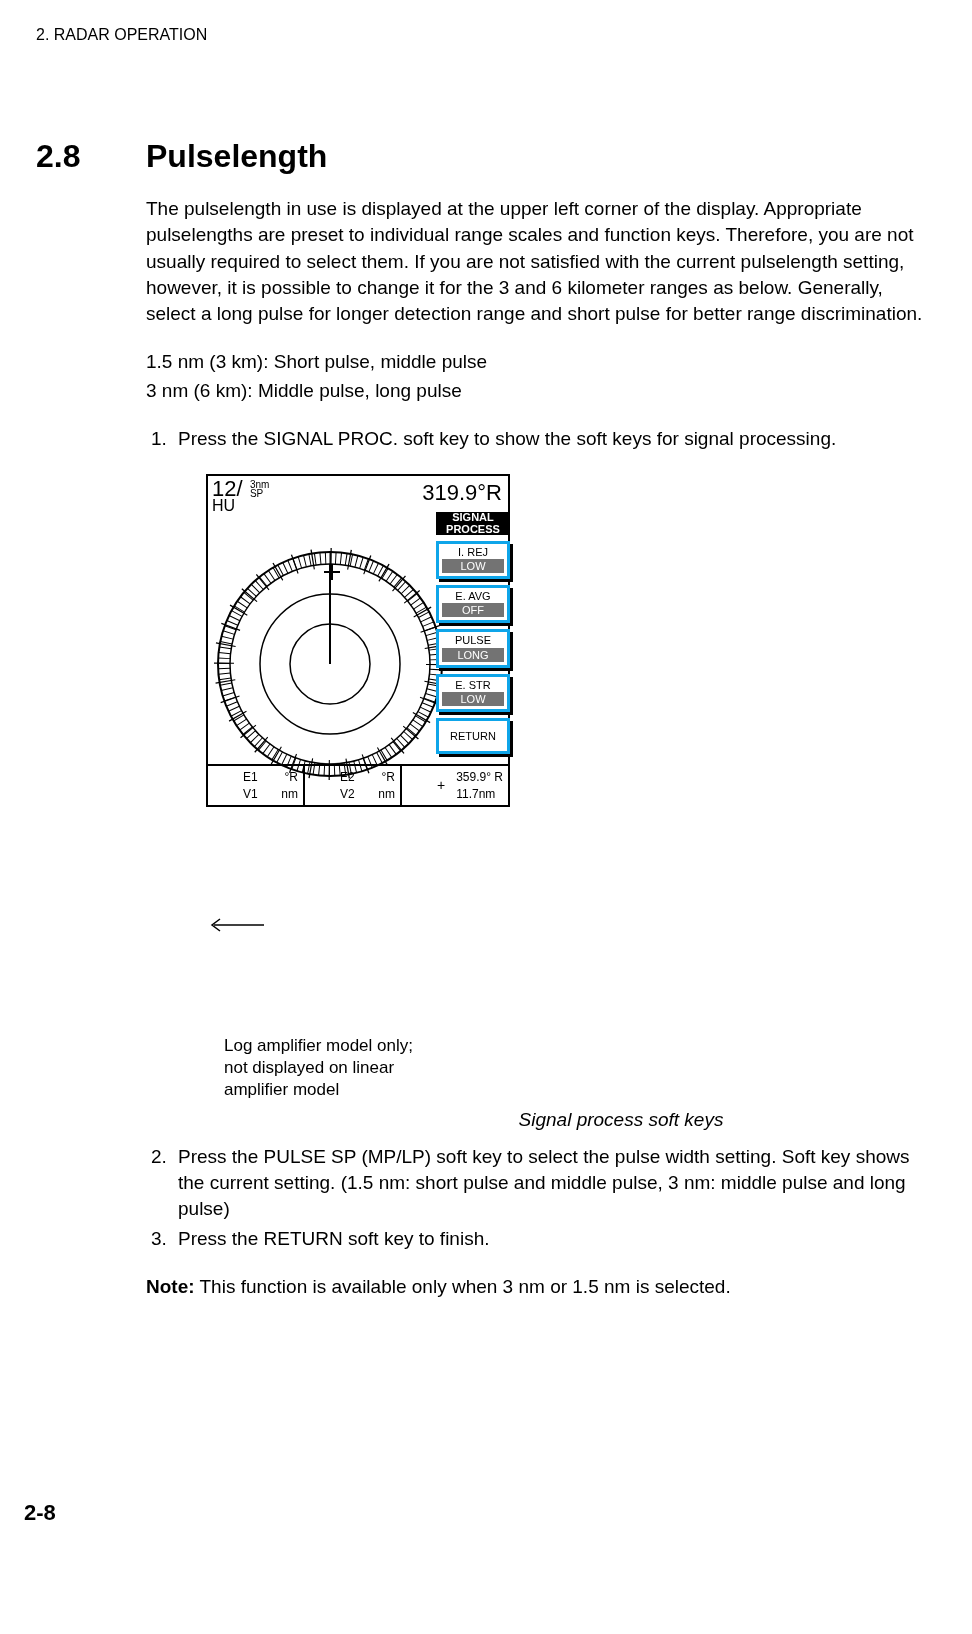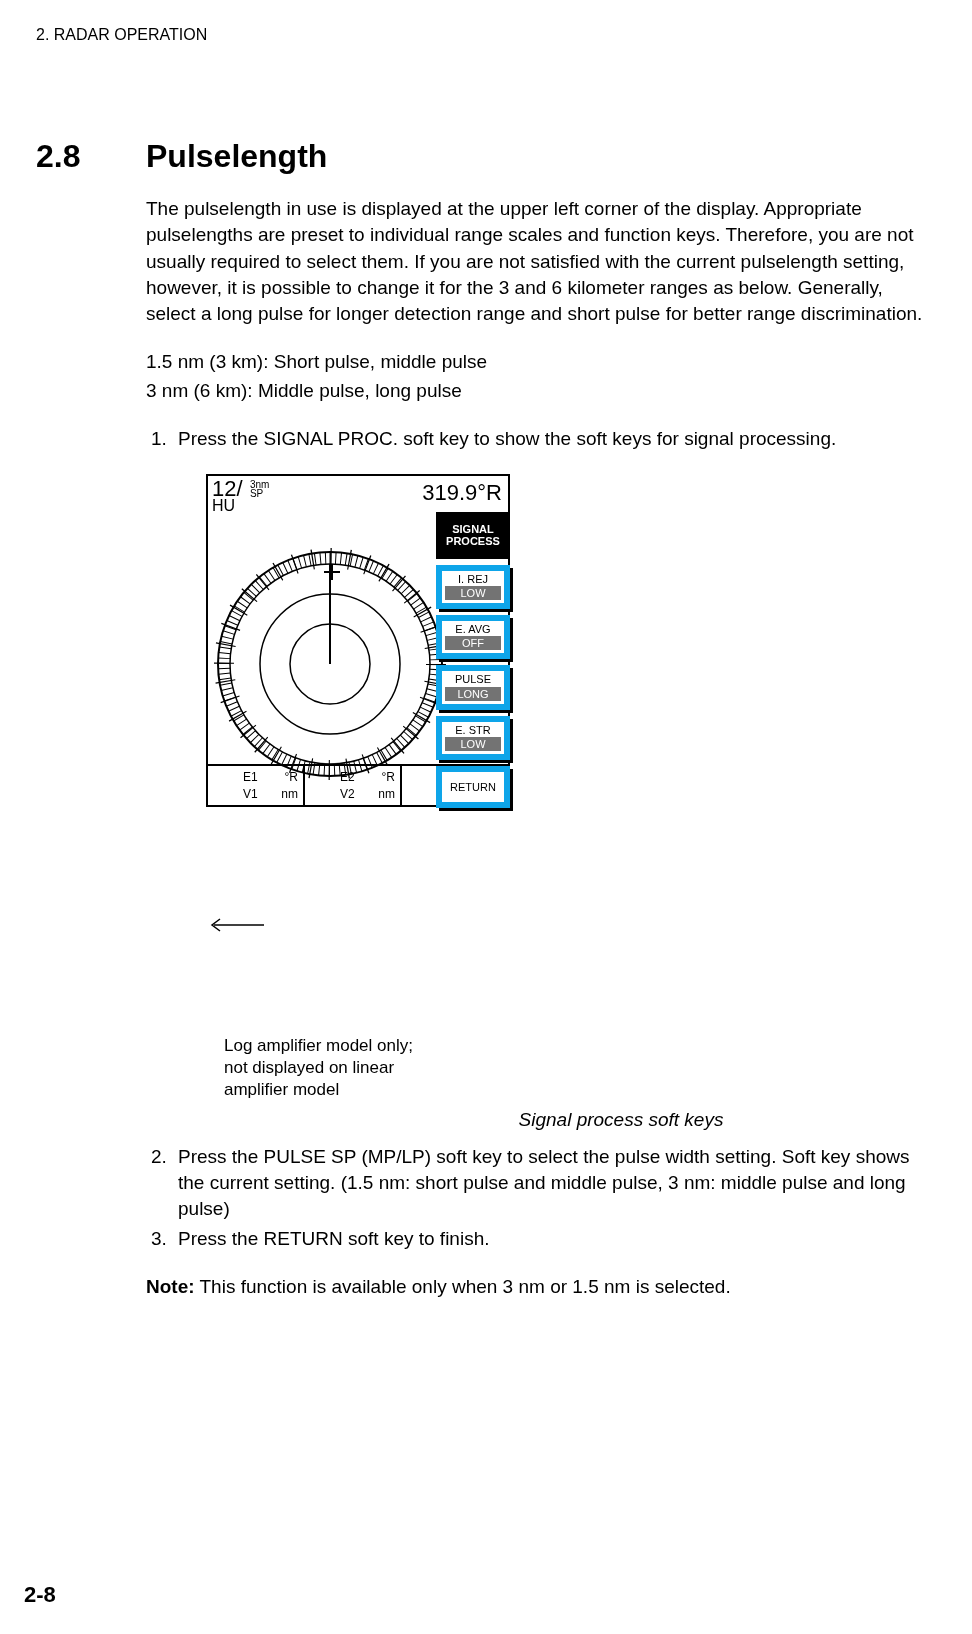--- a/index.html
+++ b/index.html
@@ -20,21 +20,21 @@
   .sec-num { font-size: 32px; font-weight: bold; width: 110px; margin-top: 40px; }
   .sec-title { font-size: 32px; font-weight: bold; }
   .body-block { margin-left: 110px; }
   .para { margin-bottom: 22px; }
   .tight { margin-bottom: 2px; }
   ol.steps { margin: 0 0 22px 0; padding-left: 26px; }
   ol.steps li { margin-bottom: 4px; padding-left: 6px; }
   .fig-wrap { margin: 14px 0 6px 60px; }
   .fig-row { display: flex; align-items: flex-start; flex-direction: column; }
   .fig-caption { font-style: italic; text-align: center; margin: 6px 0 10px 100px; }
-  .page-num { position: absolute; left: 24px; top: 1580px; font-size: 22px; font-weight: bold; }
+  .page-num { position: absolute; left: 24px; top: 1498px; font-size: 22px; font-weight: bold; }
   .note-label { font-weight: bold; }
 
   
   .radar-box {
     width: 300px;
     position: relative;
     border: 2px solid #000;
     background: #fff;
   }
   .radar-top {
@@ -77,27 +77,27 @@
     width: 74px;
     display: flex;
     flex-direction: column;
     font-family: Arial, sans-serif;
   }
   .sk-head {
     background: #000;
     color: #fff;
     font-size: 11px;
     font-weight: bold;
-    padding: 12px 2px;
+    padding: 0 2px;
     text-align: center;
     line-height: 1.05;
   }
   .sk {
     margin-top: 6px;
-    border: 6px solid #0ea5e9;
+    border: 3px solid #0ea5e9;
     background: #fff;
     box-shadow: 3px 3px 0 #000;
     font-size: 11px;
     text-align: center;
     line-height: 1.1;
   }
   .sk-label { padding: 2px 0 1px; }
   .sk-val {
     background: #737373;
     color: #fff;

